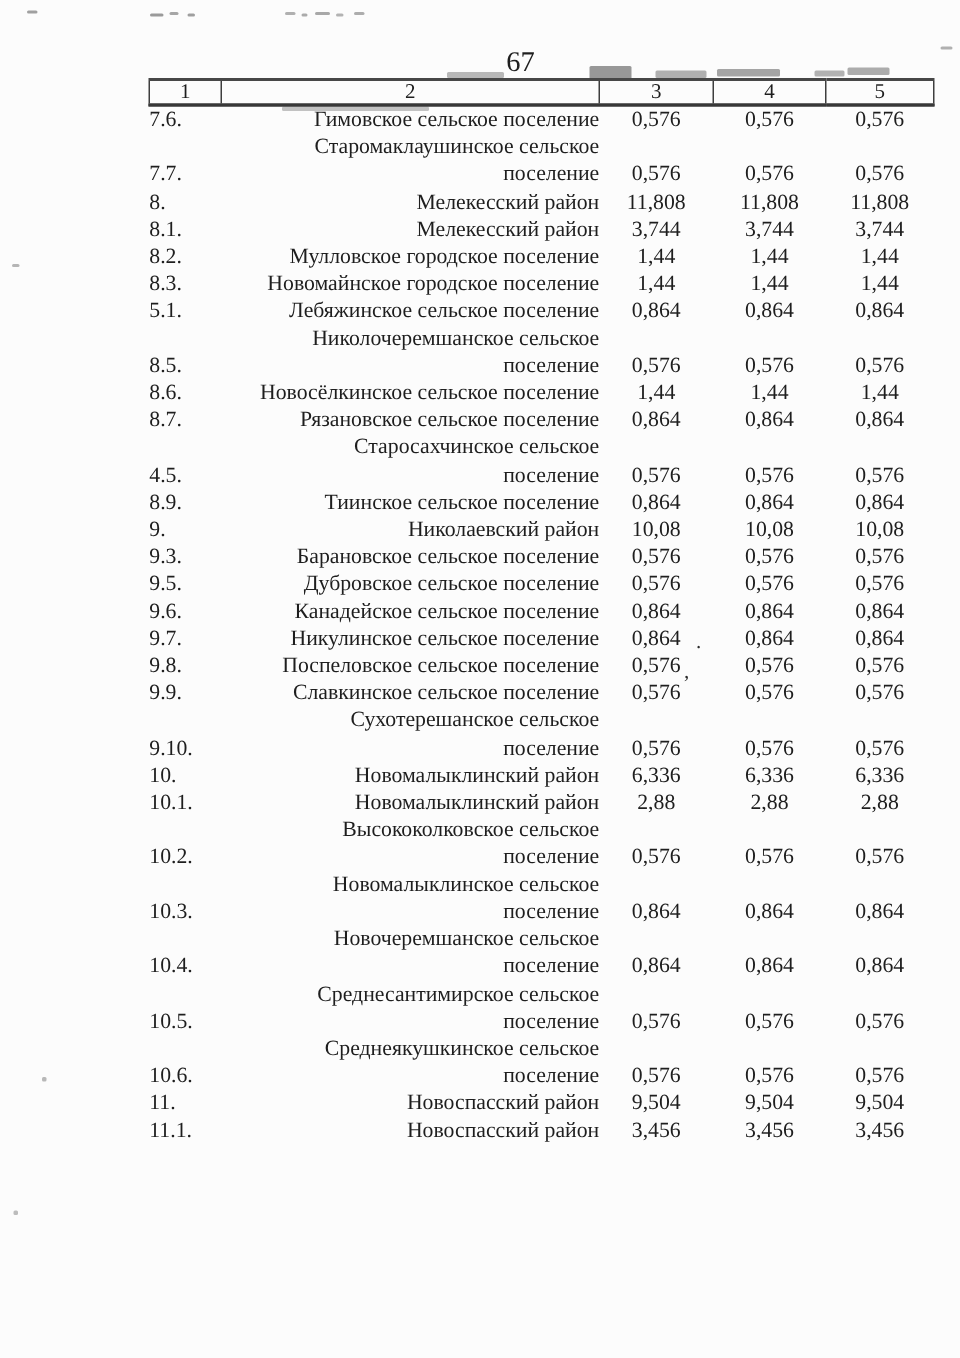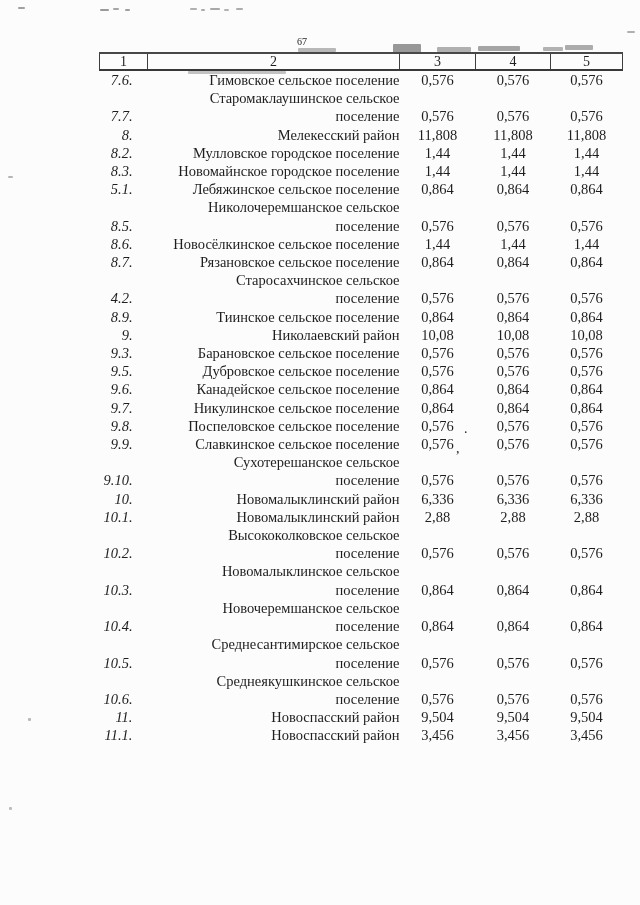--- a/index.html
+++ b/index.html
@@ -6,21 +6,21 @@
   body{
     width:640px;height:905px;
     background:#fcfcfc;
     font-family:"Liberation Serif","DejaVu Serif",serif;
     color:#1e1e1e;
     position:relative;
     overflow:hidden;
   }
   .page-number{
     position:absolute;top:34px;left:297px;width:100px;
-    text-align:left;font-size:10px;line-height:16px;
+    text-align:center;font-size:19px;line-height:16px;
   }
   table.rates{
     position:absolute;left:99px;top:52px;width:523px;
     border-collapse:collapse;table-layout:fixed;
     font-size:14.5px;line-height:18.2px;color:#1e1e1e;
   }
   table.rates col.c1{width:48px;}
   table.rates col.c2{width:252px;}
   table.rates col.c3{width:76px;}
   table.rates col.c4{width:75px;}
@@ -29,21 +29,21 @@
     border:1.5px solid #3e3e3e;
     border-top:2.2px solid #474747;
     border-bottom:2px solid #383838;
     font-weight:normal;font-size:14px;
     height:15px;line-height:15px;padding:0;text-align:center;
     background:#fcfcfc;
   }
   table.rates tbody td{
     padding:0;vertical-align:bottom;height:18.2px;
   }
-  table.rates tbody td.num{text-align:right;padding-right:15px;font-style:italic;}
+  table.rates tbody td.num{padding-right:15px;}
   table.rates tbody td.name{text-align:right;padding-left:4px;}
   table.rates tbody td.val{text-align:center;}
   
   .smudge{position:absolute;border-radius:1px;}
   .glyph-artifact{position:absolute;font-size:14px;color:#2a2a2a;line-height:10px;}
 </style>
 </head>
 <body>
 
 <div class="smudge" style="left:18px;top:7px;width:7px;height:2px;background:#a0a0a0;"></div>
@@ -104,20 +104,27 @@
         <td class="val">0,576</td>
       </tr>
       <tr>
         <td class="num">8.</td>
         <td class="name">Мелекесский район</td>
         <td class="val">11,808</td>
         <td class="val">11,808</td>
         <td class="val">11,808</td>
       </tr>
       <tr>
+        <td class="num">8.1.</td>
+        <td class="name">Мелекесский район</td>
+        <td class="val">3,744</td>
+        <td class="val">3,744</td>
+        <td class="val">3,744</td>
+      </tr>
+      <tr>
         <td class="num">8.2.</td>
         <td class="name">Мулловское городское поселение</td>
         <td class="val">1,44</td>
         <td class="val">1,44</td>
         <td class="val">1,44</td>
       </tr>
       <tr>
         <td class="num">8.3.</td>
         <td class="name">Новомайнское городское поселение</td>
         <td class="val">1,44</td>
@@ -146,21 +153,21 @@
         <td class="val">1,44</td>
       </tr>
       <tr>
         <td class="num">8.7.</td>
         <td class="name">Рязановское сельское поселение</td>
         <td class="val">0,864</td>
         <td class="val">0,864</td>
         <td class="val">0,864</td>
       </tr>
       <tr>
-        <td class="num">4.2.</td>
+        <td class="num">4.5.</td>
         <td class="name">Старосахчинское сельское<br>поселение</td>
         <td class="val">0,576</td>
         <td class="val">0,576</td>
         <td class="val">0,576</td>
       </tr>
       <tr>
         <td class="num">8.9.</td>
         <td class="name">Тиинское сельское поселение</td>
         <td class="val">0,864</td>
         <td class="val">0,864</td>

